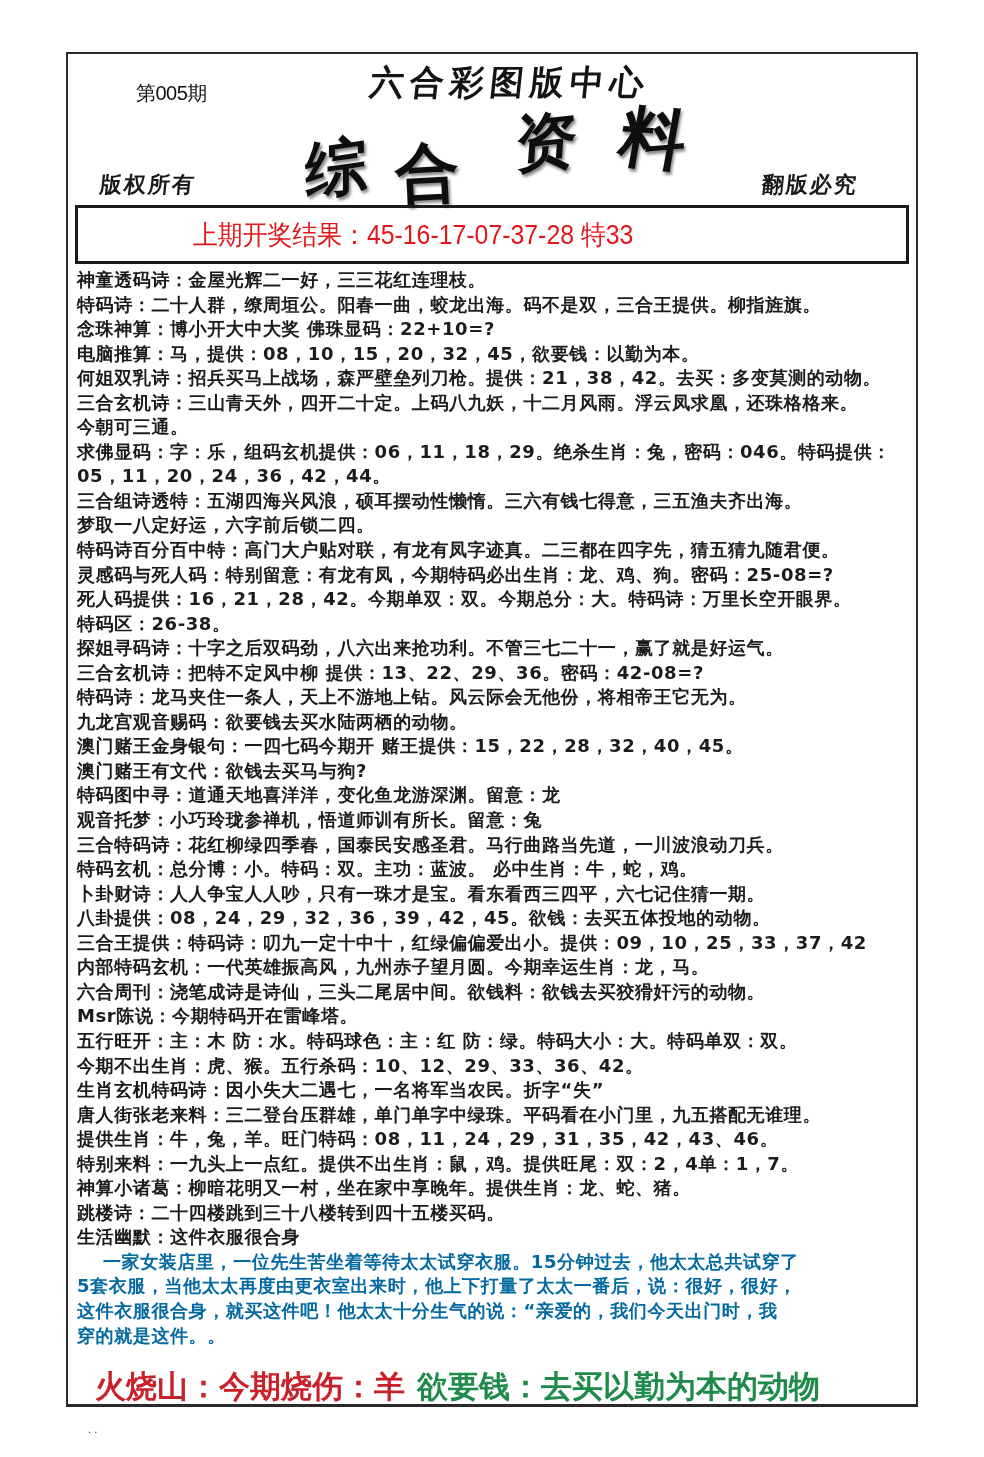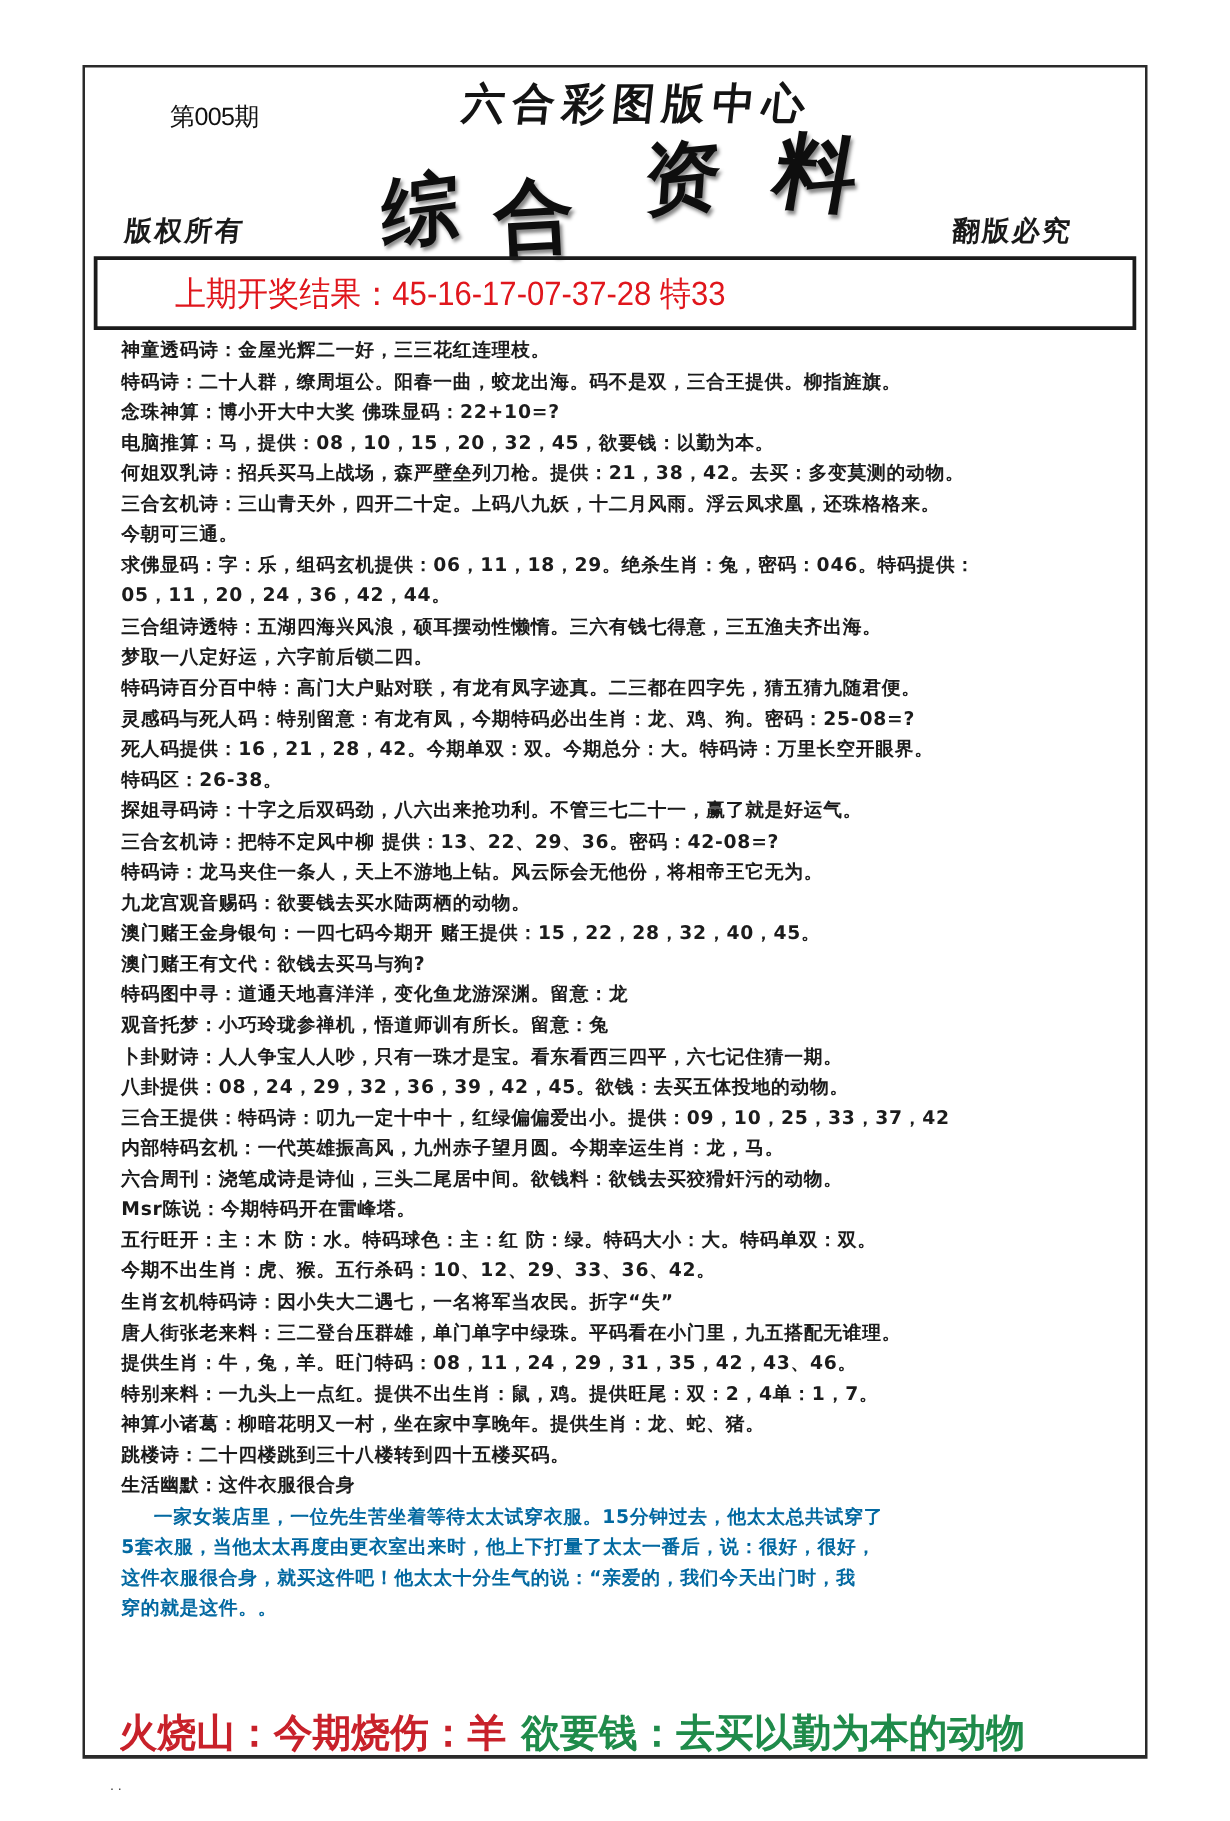--- a/index.html
+++ b/index.html
@@ -89,45 +89,44 @@
     }
     .result-box {
       position: absolute;
       left: 75px;
       top: 205px;
       width: 834px;
       height: 59px;
       border: 3px solid #1b1b1b;
       display: flex;
       align-items: center;
-      padding-left: 62px;
+      padding-left: 115px;
     }
     .result-text {
       font-family: "Liberation Sans", sans-serif;
       font-size: 27px;
       color: #e0161c;
       letter-spacing: 0px;
       transform: scaleX(0.92);
       transform-origin: left center;
       white-space: nowrap;
     }
     .content {
       position: absolute;
       left: 77px;
       top: 268px;
       width: 835px;
     }
     .line {
       height: 24.55px;
       line-height: 24.55px;
-      font-size: 15px;
+      font-size: 18px;
       white-space: nowrap;
       color: #161616;
       letter-spacing: 0.6px;
-      margin-left: 20px;
     }
     .line .label {
       font-weight: bold;
       color: #1a1a1a;
     }
     .line .txt {
       font-weight: bold;
       color: #1c1c1c;
     }
     .line.indent { padding-left: 26px; }
@@ -193,20 +192,22 @@
       <div class="line"><span class="label">死人码提供：</span><span class="txt">16，21，28，42。今期单双：双。今期总分：大。特码诗：万里长空开眼界。</span></div>
       <div class="line"><span class="label">特码区：</span><span class="txt">26-38。</span></div>
       <div class="line"><span class="label">探姐寻码诗：</span><span class="txt">十字之后双码劲，八六出来抢功利。不管三七二十一，赢了就是好运气。</span></div>
       <div class="line"><span class="label">三合玄机诗：</span><span class="txt">把特不定风中柳 提供：13、22、29、36。密码：42-08=?</span></div>
       <div class="line"><span class="label">特码诗：</span><span class="txt">龙马夹住一条人，天上不游地上钻。风云际会无他份，将相帝王它无为。</span></div>
       <div class="line"><span class="label">九龙宫观音赐码：</span><span class="txt">欲要钱去买水陆两栖的动物。</span></div>
       <div class="line"><span class="label">澳门赌王金身银句：</span><span class="txt">一四七码今期开  赌王提供：15，22，28，32，40，45。</span></div>
       <div class="line"><span class="label">澳门赌王有文代：</span><span class="txt">欲钱去买马与狗?</span></div>
       <div class="line"><span class="label">特码图中寻：</span><span class="txt">道通天地喜洋洋，变化鱼龙游深渊。留意：龙</span></div>
       <div class="line"><span class="label">观音托梦：</span><span class="txt">小巧玲珑参禅机，悟道师训有所长。留意：兔</span></div>
+      <div class="line"><span class="label">三合特码诗：</span><span class="txt">花红柳绿四季春，国泰民安感圣君。马行曲路当先道，一川波浪动刀兵。</span></div>
+      <div class="line"><span class="label">特码玄机：</span><span class="txt">总分博：小。特码：双。主功：蓝波。  必中生肖：牛，蛇，鸡。</span></div>
       <div class="line"><span class="label">卜卦财诗：</span><span class="txt">人人争宝人人吵，只有一珠才是宝。看东看西三四平，六七记住猜一期。</span></div>
       <div class="line"><span class="label">八卦提供：</span><span class="txt">08，24，29，32，36，39，42，45。欲钱：去买五体投地的动物。</span></div>
       <div class="line"><span class="label">三合王提供：</span><span class="txt">特码诗：叨九一定十中十，红绿偏偏爱出小。提供：09，10，25，33，37，42</span></div>
       <div class="line"><span class="label">内部特码玄机：</span><span class="txt">一代英雄振高风，九州赤子望月圆。今期幸运生肖：龙，马。</span></div>
       <div class="line"><span class="label">六合周刊：</span><span class="txt">浇笔成诗是诗仙，三头二尾居中间。欲钱料：欲钱去买狡猾奸污的动物。</span></div>
       <div class="line"><span class="label">Msr陈说：</span><span class="txt">今期特码开在雷峰塔。</span></div>
       <div class="line"><span class="label">五行旺开：</span><span class="txt">主：木 防：水。特码球色：主：红 防：绿。特码大小：大。特码单双：双。</span></div>
       <div class="line"><span class="label">今期不出生肖：</span><span class="txt">虎、猴。五行杀码：10、12、29、33、36、42。</span></div>
       <div class="line"><span class="label">生肖玄机特码诗：</span><span class="txt">因小失大二遇七，一名将军当农民。折字“失”</span></div>
       <div class="line"><span class="label">唐人街张老来料：</span><span class="txt">三二登台压群雄，单门单字中绿珠。平码看在小门里，九五搭配无谁理。</span></div>

